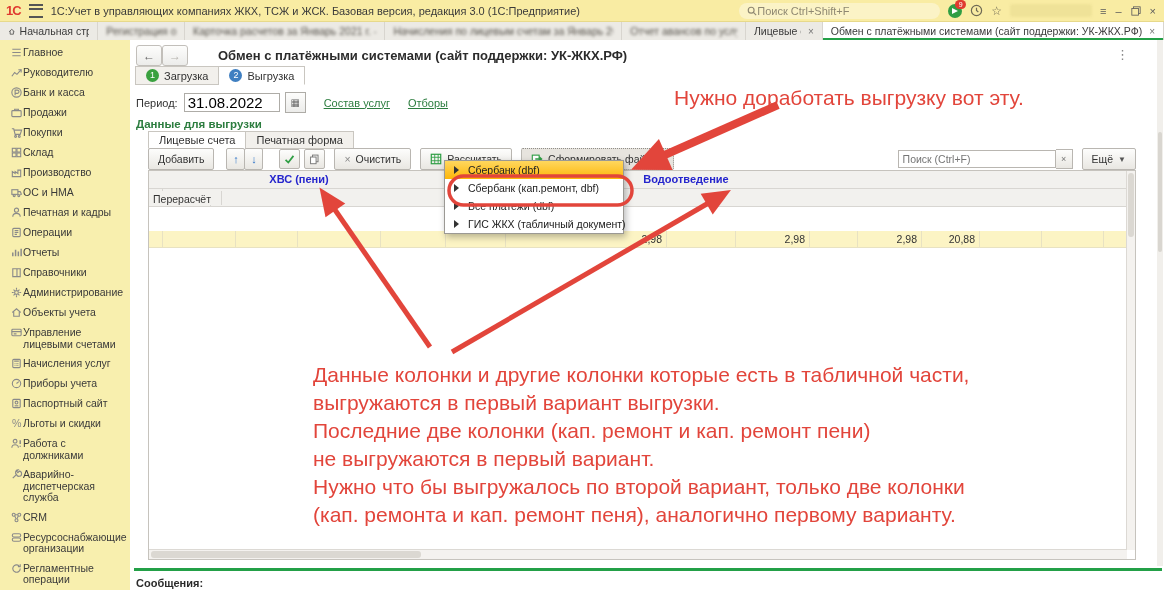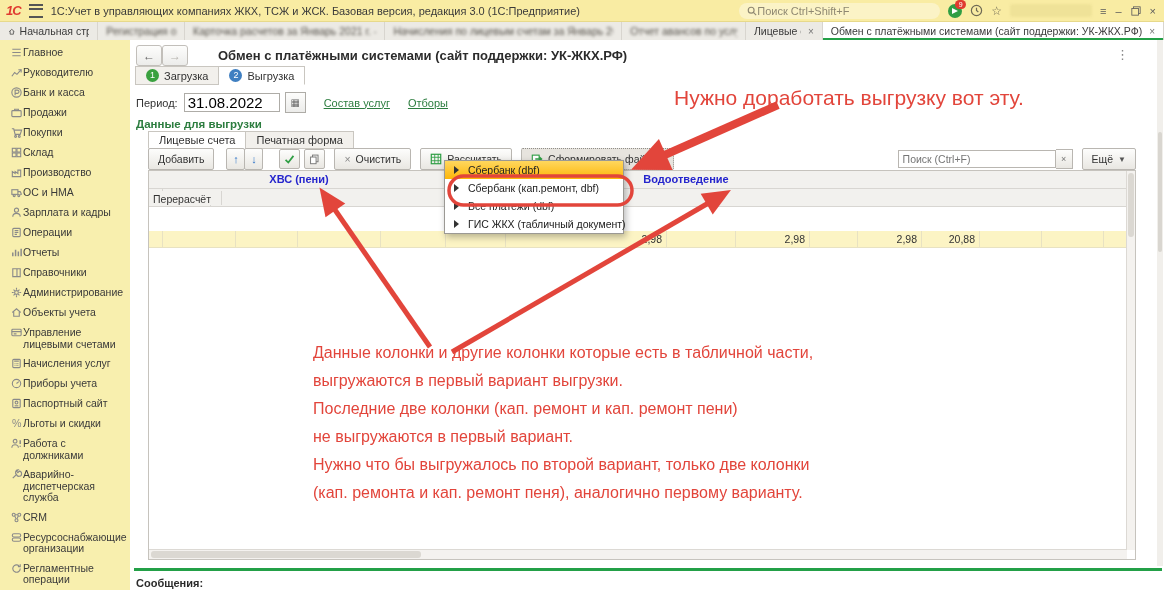--- a/index.html
+++ b/index.html
@@ -1,21 +1,21 @@
 <!DOCTYPE html>
 <html><head>
 <meta charset="utf-8">
 <style>
   html,body{margin:0;padding:0;background:#888;}
   #page{position:relative;width:1164px;height:590px;overflow:hidden;background:#fff;
         font-family:"Liberation Sans","DejaVu Sans",sans-serif;font-size:11px;color:#333;}
   
   #topbar{position:absolute;left:0;top:0;width:100%;height:22px;background:#f9eca3;
           display:flex;align-items:center;gap:8px;padding:0 6px;box-sizing:border-box;border-bottom:1px solid #e7d98b;}
-  .logo1c{color:#e03a2f;font-weight:bold;font-size:13px;font-style:italic;letter-spacing:-1px;}
+  .logo1c{color:#e03a2f;font-weight:bold;font-size:13px;letter-spacing:-1px;}
   .hamb{width:14px;height:10px;border-top:2px solid #555;border-bottom:2px solid #555;position:relative;}
   .hamb:before{content:"";position:absolute;left:0;right:0;top:2px;height:2px;background:#555;}
   .win-title{font-size:11px;color:#3a3a3a;white-space:nowrap;}
   .tb-search{margin-left:auto;display:flex;align-items:center;background:rgba(255,255,255,.38);
              border-radius:9px;height:16px;padding:0 8px;width:185px;color:#8f8872;}
   .tb-search svg{flex:none;}
   .notif{position:relative;width:14px;height:14px;border-radius:50%;background:#2f9e44;flex:none;}
   .notif:before{content:"";position:absolute;left:4px;top:4px;border-left:6px solid #fff;border-top:3px solid transparent;border-bottom:3px solid transparent;}
   .notif .badge{position:absolute;right:-4px;top:-4px;background:#e03a2f;color:#fff;font-size:7px;line-height:9px;
                 min-width:9px;text-align:center;border-radius:5px;padding:0 1px;}
@@ -91,21 +91,21 @@
   .win-scroll{position:absolute;right:1px;top:0;bottom:24px;width:6px;background:#f1efeb;}
   .win-scroll .thumb{position:absolute;left:1px;right:1px;top:92px;height:120px;background:#d9d6d0;border-radius:3px;}
   
   #dropdown{position:absolute;left:444px;top:160px;width:178px;background:#fff;border:1px solid #9b9994;
             box-shadow:2px 3px 7px rgba(0,0,0,.28);z-index:50;}
   .dd-item{display:flex;align-items:center;gap:9px;height:18px;padding:0 6px 0 9px;font-size:10.5px;color:#222;white-space:nowrap;}
   .dd-item.hl{background:linear-gradient(#ffd75e,#fdb609);}
   .dd-tri{width:0;height:0;border-left:5px solid #333;border-top:4px solid transparent;border-bottom:4px solid transparent;flex:none;}
   
   #ann-top{position:absolute;left:674px;top:86px;font-size:21px;color:#e2453b;z-index:61;white-space:nowrap;}
-  #ann-body{position:absolute;left:313px;top:339px;font-size:16px;line-height:28px;color:#e2453b;z-index:61;white-space:nowrap;}
+  #ann-body{position:absolute;left:313px;top:361px;font-size:21px;line-height:28px;color:#e2453b;z-index:61;white-space:nowrap;}
   #overlay{position:absolute;left:0;top:0;width:1164px;height:590px;z-index:60;pointer-events:none;}
 </style>
 </head>
 <body>
 
 <div id="page">
 
   <div id="topbar">
     <span class="logo1c">1С</span>
     <span class="hamb"></span>
@@ -224,21 +224,21 @@
           <circle cx="4.5" cy="10.3" r="1.1"></circle>
           <circle cx="9.5" cy="10.3" r="1.1"></circle>
         </svg>
         <span>ОС и НМА</span>
       </div>
       <div class="sb-item">
         <svg width="13" height="13" viewBox="0 0 14 14" fill="none" stroke="#8a8a8a" stroke-width="1.2">
           <circle cx="7" cy="4.5" r="2.2"></circle>
           <path d="M3 11.5c0-2.2 1.8-3.5 4-3.5s4 1.3 4 3.5"></path>
         </svg>
-        <span>Зарплата и кадры</span>
+        <span>Печатная и кадры</span>
       </div>
       <div class="sb-item">
         <svg width="13" height="13" viewBox="0 0 14 14" fill="none" stroke="#8a8a8a" stroke-width="1.2">
           <rect x="3" y="2.5" width="8" height="9" rx="1"></rect>
           <path d="M5 5h4M5 7h4M5 9h2.5"></path>
         </svg>
         <span>Операции</span>
       </div>
       <div class="sb-item">
         <svg width="13" height="13" viewBox="0 0 14 14" fill="none" stroke="#8a8a8a" stroke-width="1.2">

